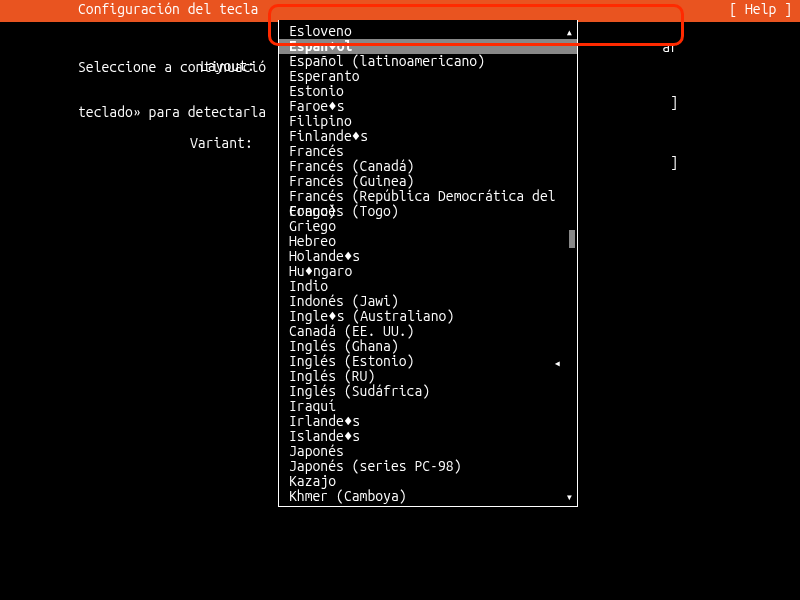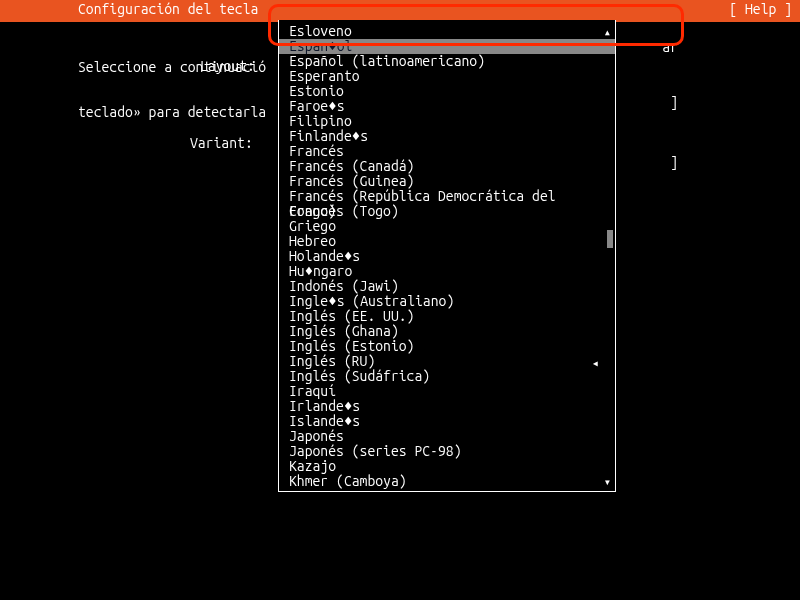--- a/index.html
+++ b/index.html
@@ -30,38 +30,39 @@
     white-space: pre;
     position: relative;
   }
   .line { height: 15px; }
   .label-layout { position: absolute; top: 59px; left: 200px; }
   .label-variant { position: absolute; top: 136px; left: 190px; }
   .dropdown {
     position: absolute;
     top: 20px;
     left: 278px;
-    width: 338px;
+    width: 300px;
     background: #000;
     border-left: 1px solid #fff;
     border-right: 1px solid #fff;
     border-bottom: 1px solid #fff;
   }
   .dropdown-inner {
     padding: 4px 0 2px 0;
   }
   .option {
     padding: 0 10px;
     height: 15px;
     color: #fff;
     cursor: pointer;
   }
   .option.selected {
     background: #888;
-    color: #0f172a;
+    color: #ffffff;
+    font-weight: bold;
   }
   .scroll-indicator-up {
     position: absolute; top: 4px; right: 4px; color: #fff; font-size: 12px;
   }
   .scroll-indicator-dn {
     position: absolute; bottom: 2px; right: 4px; color: #fff; font-size: 12px;
   }
   .scroll-thumb {
     position: absolute;
     right: 2px;
@@ -125,23 +126,24 @@
       <div class="option">Finlande♦s</div>
       <div class="option">Francés</div>
       <div class="option">Francés (Canadá)</div>
       <div class="option">Francés (Guinea)</div>
       <div class="option">Francés (República Democrática del Congo)</div>
       <div class="option">Francés (Togo)</div>
       <div class="option">Griego</div>
       <div class="option">Hebreo</div>
       <div class="option">Holande♦s</div>
       <div class="option">Hu♦ngaro</div>
+      <div class="option">Indio</div>
       <div class="option">Indonés (Jawi)</div>
       <div class="option">Ingle♦s (Australiano)</div>
-      <div class="option">Inglés (EE. UU.)</div>
+      <div class="option">Canadá (EE. UU.)</div>
       <div class="option">Inglés (Ghana)</div>
       <div class="option">Inglés (Estonio)</div>
       <div class="option">Inglés (RU)</div>
       <div class="option">Inglés (Sudáfrica)</div>
       <div class="option">Iraquí</div>
       <div class="option">Irlande♦s</div>
       <div class="option">Islande♦s</div>
       <div class="option">Japonés</div>
       <div class="option">Japonés (series PC-98)</div>
       <div class="option">Kazajo</div>

